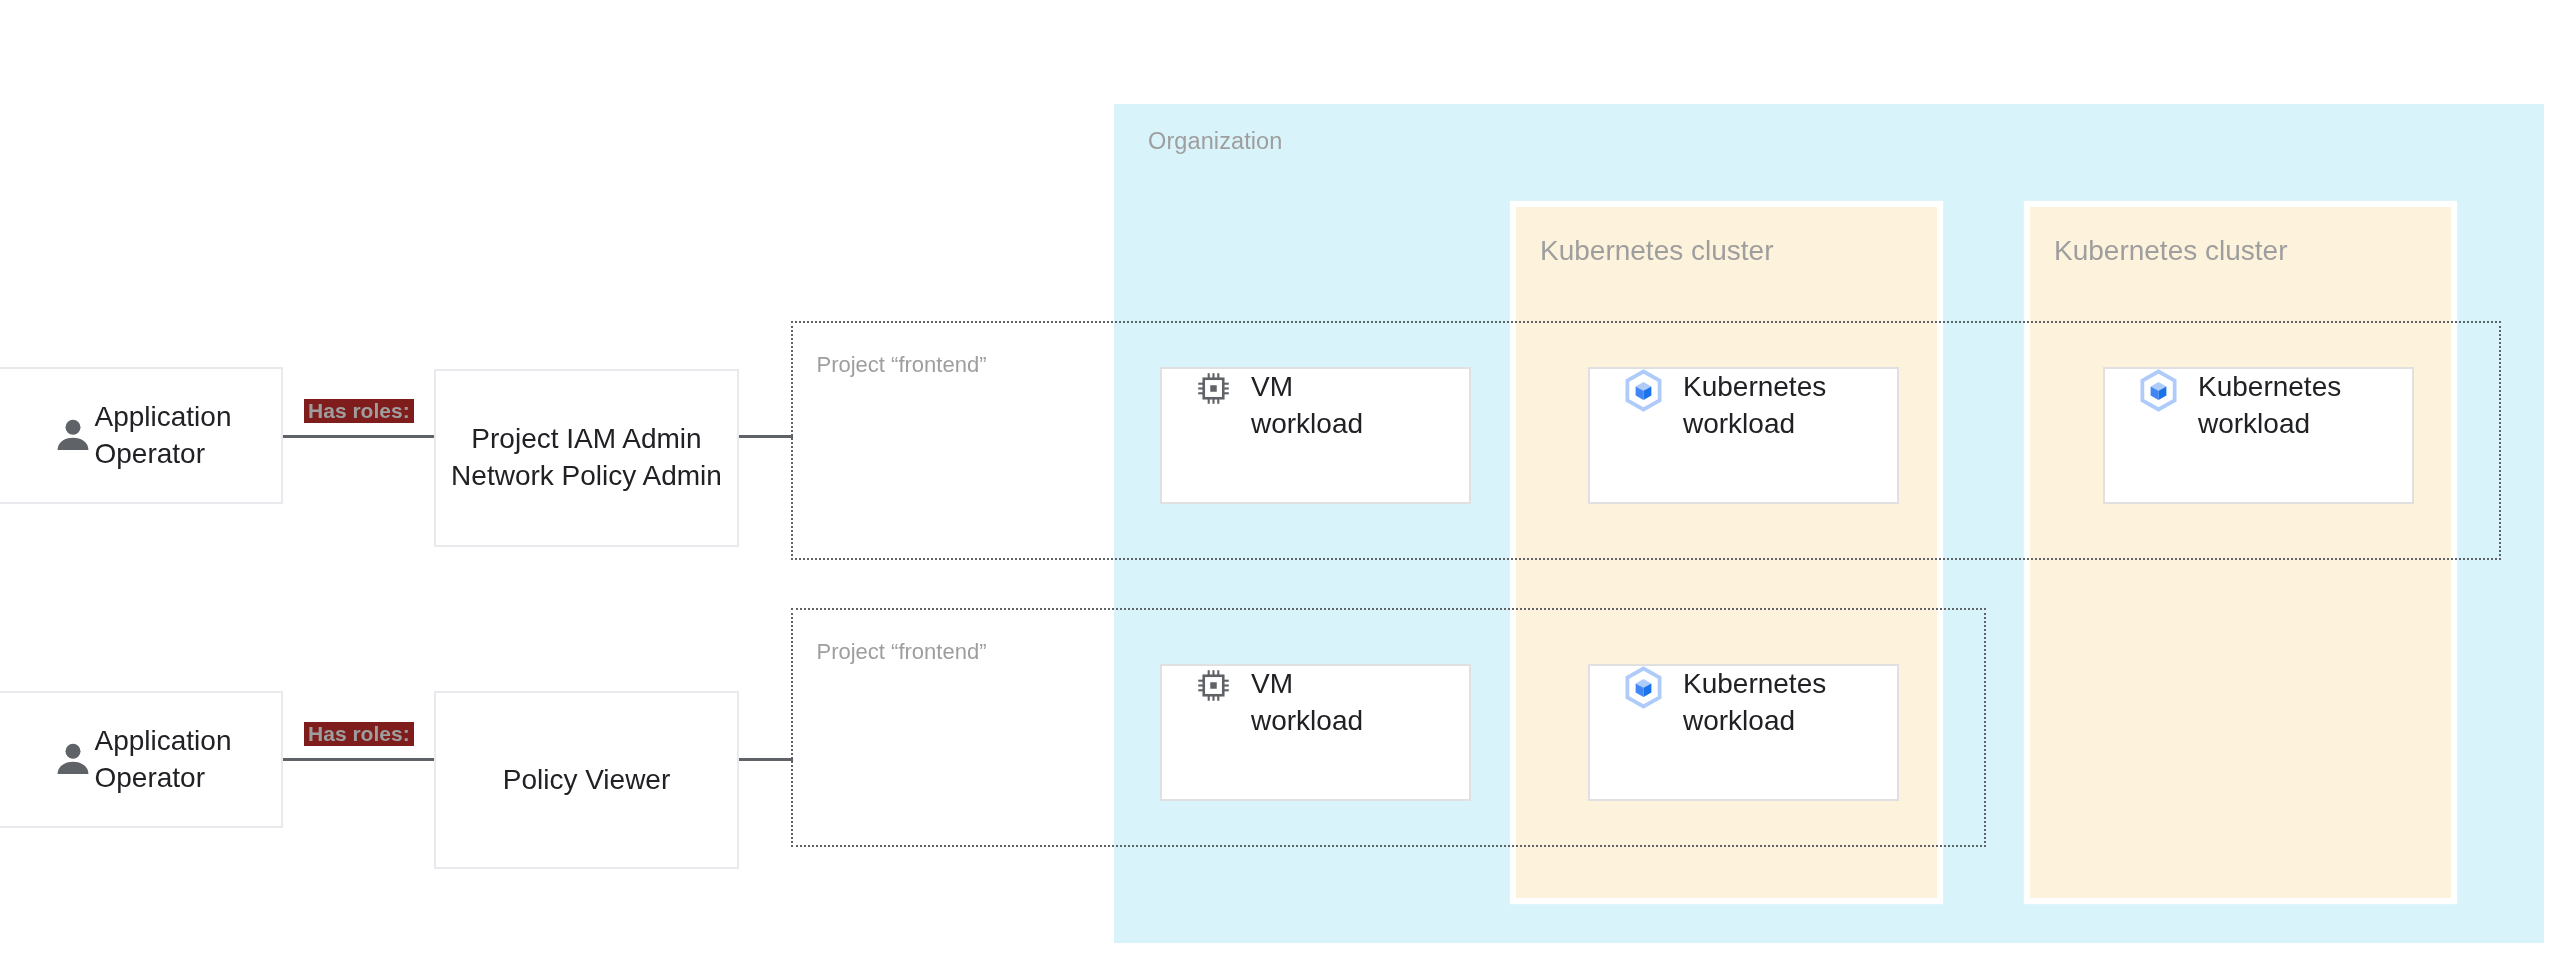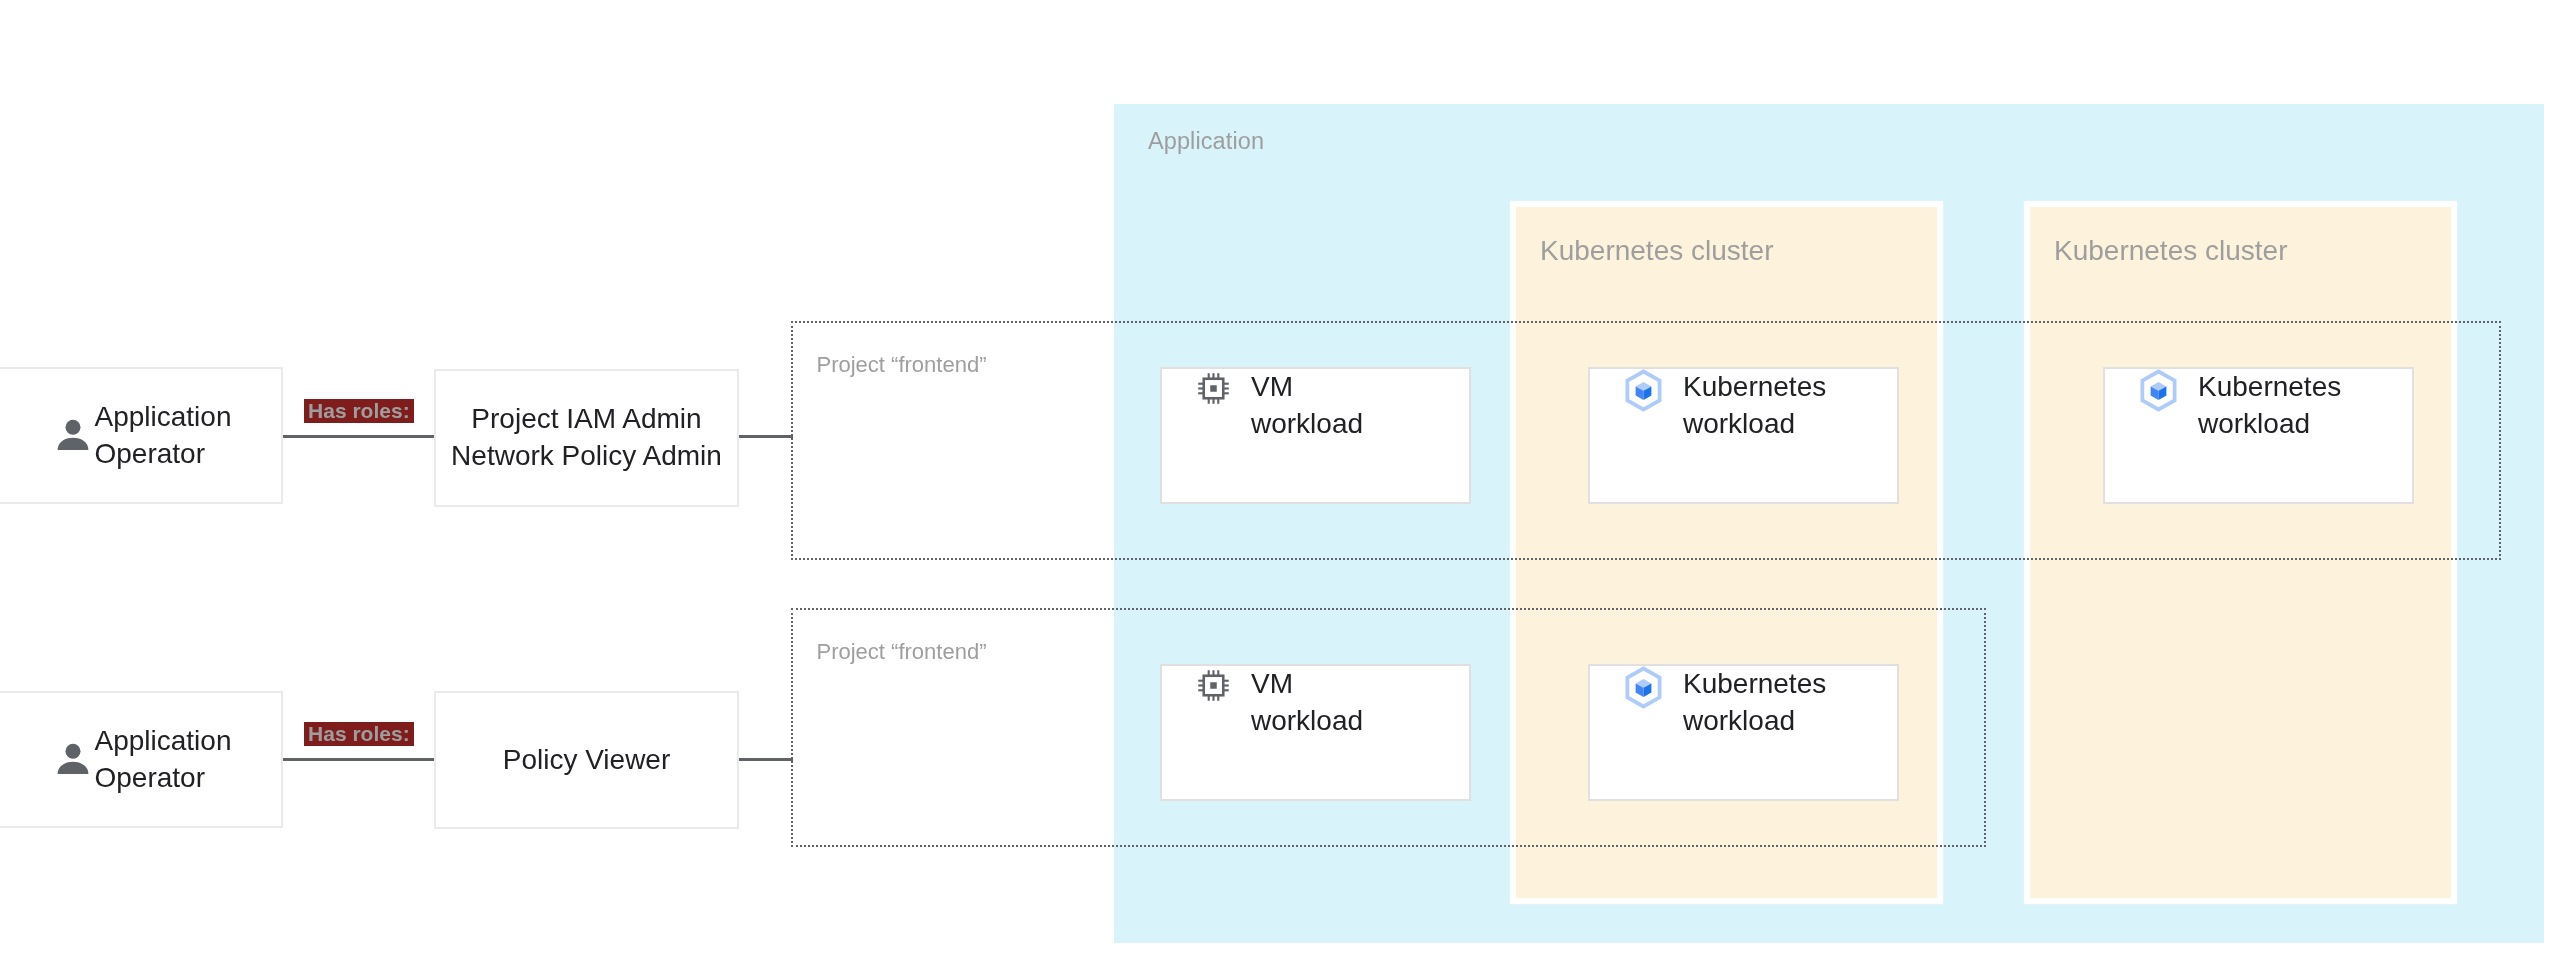--- a/index.html
+++ b/index.html
@@ -29,21 +29,21 @@
 
   
   .box{position:absolute;background:#ffffff;border:2.1px solid #e8eaed;
        box-sizing:border-box;display:flex;align-items:center;justify-content:center;}
   .box-text{font-size:28px;color:#202124;line-height:1.32;text-align:center;}
 
   .op-box{width:290px;height:137px;left:-7px;}
   .op-inner{display:flex;align-items:center;padding-left:28px;}
   .op-label{font-size:28px;color:#202124;line-height:1.32;max-width:159px;}
 
-  .role-box{left:434px;width:305px;height:138px;}
+  .role-box{left:434px;width:305px;height:178px;}
 
   .op-1{top:367px;} .role-1{top:369px;}
   .op-2{top:691px;} .role-2{top:691px;}
 
   
   .card{position:absolute;background:#ffffff;border:2.1px solid #e0e0e0;
         box-sizing:border-box;display:flex;align-items:flex-start;
         padding-left:32px;gap:18px;}
   .card-label{font-size:28px;color:#202124;line-height:1.32;max-width:159px;}
 
@@ -67,21 +67,21 @@
 
   
   .icon{flex:0 0 auto;display:block;}
 </style>
 </head>
 <body>
 
 <div class="canvas">
 
   <div class="org"></div>
-  <div class="org-label">Application</div>
+  <div class="org-label">Organization</div>
 
   <div class="cluster cluster-1">
     <div class="cluster-label">Kubernetes cluster</div>
   </div>
   <div class="cluster cluster-2">
     <div class="cluster-label">Kubernetes cluster</div>
   </div>
 
   <div class="project project-frontend">
     <div class="project-label">Project “frontend”</div>

